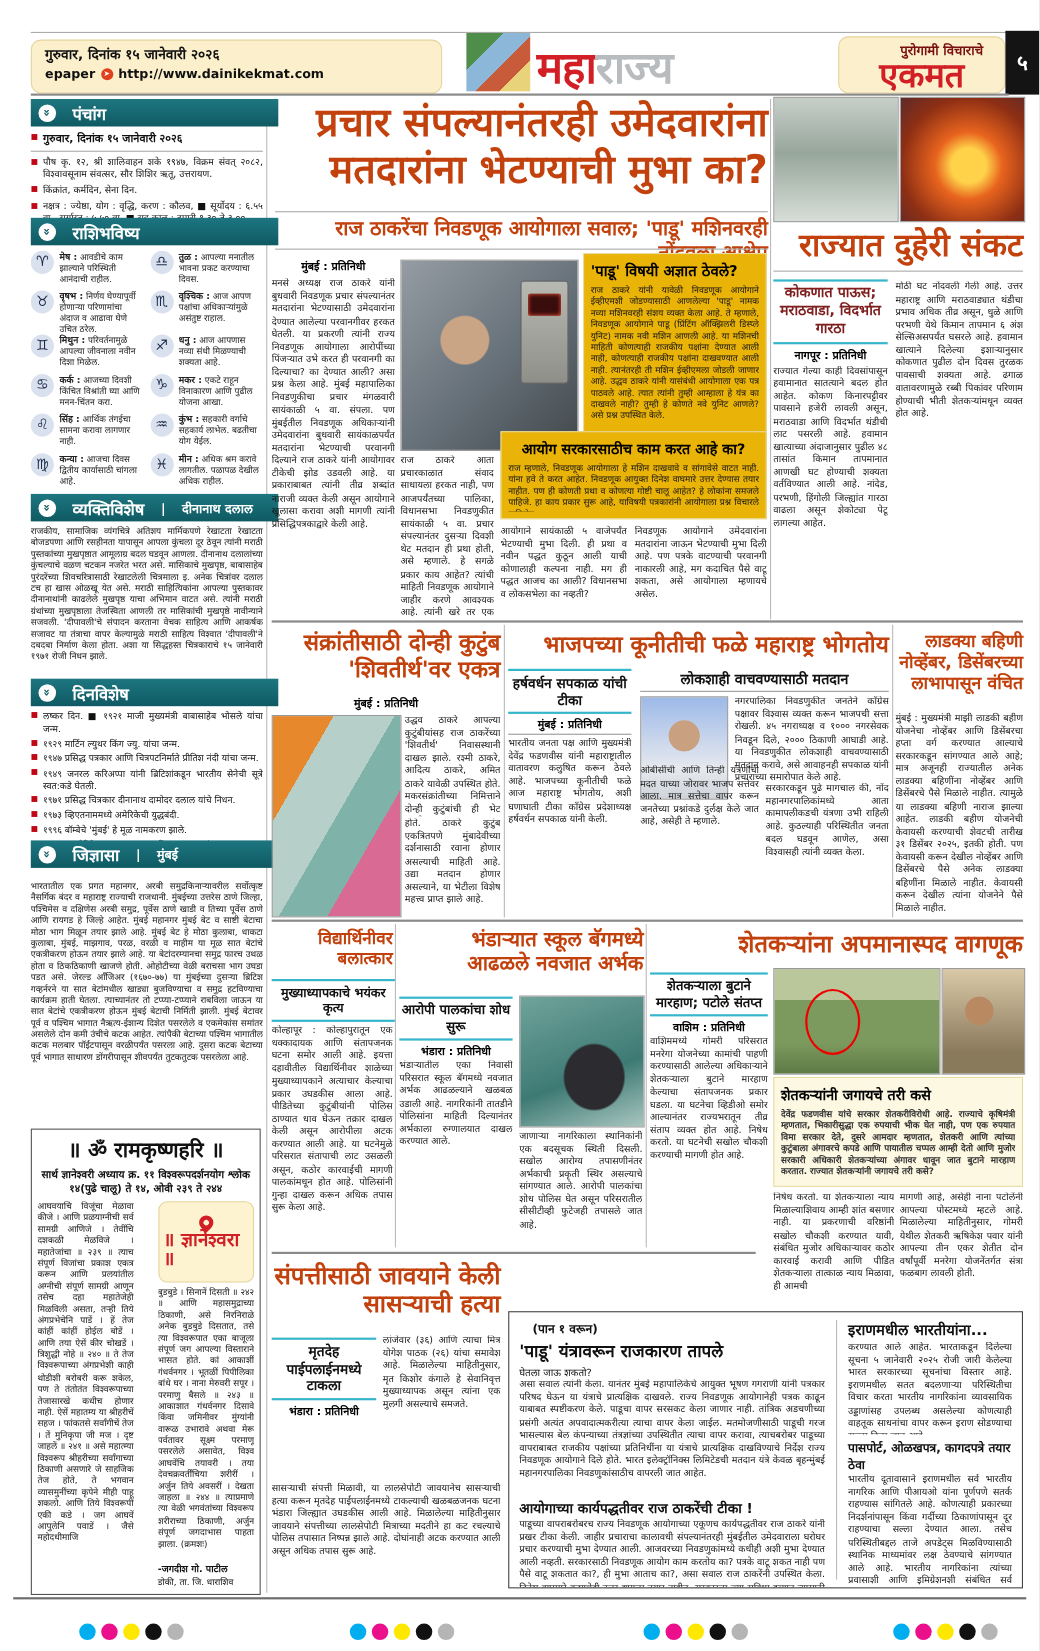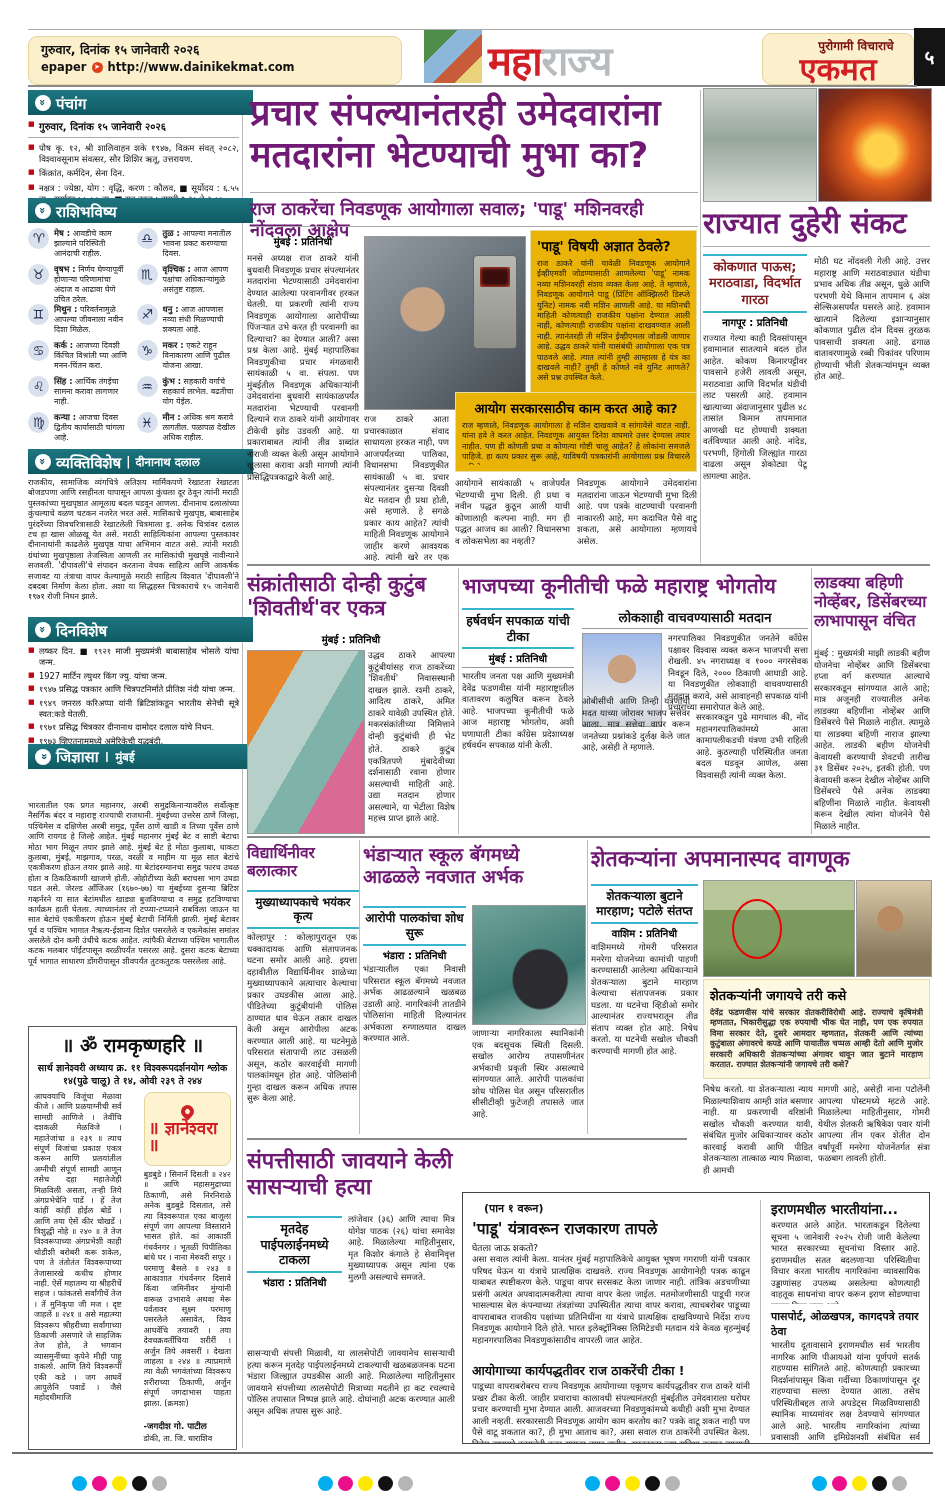--- a/index.html
+++ b/index.html
@@ -1,29 +1,29 @@
 <!DOCTYPE html>
 <html lang="mr"><head>
 <meta charset="utf-8">
 <style>
   html,body{margin:0;padding:0;background:#dcdcdc;}
   #page{position:relative;width:945px;height:1501px;background:#fff;
         font-family:"DejaVu Sans","Liberation Sans",sans-serif;color:#111;overflow:hidden;}
   .abs{position:absolute;}
   
   .sech{background:linear-gradient(180deg,#1d7680,#0f5a63);color:#fff;display:flex;align-items:center;
-        gap:5px;font-weight:bold;font-size:15px;padding:0 7px;height:25px;}
+        gap:15px;font-weight:bold;font-size:15px;padding:0 7px;height:25px;}
   .sech .circ{width:16px;height:16px;min-width:16px;background:#fff;border-radius:50%;color:#0f5a63;
         display:flex;align-items:center;justify-content:center;font-size:11px;font-weight:900;}
   .sech .circ span{display:inline-block;transform:rotate(90deg);line-height:1;}
   .sech .sub{font-size:11.5px;font-weight:bold;}
   
   .jtxt{font-size:8.6px;line-height:1.34;text-align:justify;color:#151515;overflow:hidden;}
   .small{font-size:8px;line-height:1.3;}
-  .hl{font-weight:800;color:#701a75;text-align:left;line-height:1.18;}
+  .hl{font-weight:800;color:#c2410c;text-align:right;line-height:1.18;}
   .kick{font-weight:bold;text-align:center;color:#101010;border-top:2px solid #35b6cc;
         border-bottom:2px solid #35b6cc;padding:3px 1px;font-size:12.5px;line-height:1.25;}
   .kick.maroon{color:#7f1d1d;border-color:#888;}
   .byl{font-weight:bold;text-align:center;font-size:10px;padding:2px 0;color:#000;}
   .ybox{background:#eab308;border:1px solid #e7dba4;padding:6px;overflow:hidden;}
   .ybox .bt{font-weight:800;font-size:13.5px;margin-bottom:4px;color:#000;}
   .photo{border:1px solid #999;overflow:hidden;}
   
   .ph-rain{background:linear-gradient(180deg,#c7cfc9 0%,#97a69b 45%,#d7ded8 100%);}
   .ph-fire{background:radial-gradient(circle at 55% 55%,#ffd24a 0 18%,#e8641e 35%,#8e2f14 70%,#5d2a2a 100%);}
@@ -184,30 +184,30 @@
   <div class="abs jtxt small" style="left:28px;top:478px;width:211px;height:135px;">राजकीय, सामाजिक व्यंगचित्रे अतिशय मार्मिकपणे रेखाटता रेखाटता बोजडपणा आणि रसहीनता यापासून आपला कुंचला दूर ठेवून त्यांनी मराठी पुस्तकांच्या मुखपृष्ठात आमूलाग्र बदल घडवून आणला. दीनानाथ दलालांच्या कुंचल्याचे वळण चटकन नजरेत भरत असे. मासिकाचे मुखपृष्ठ, बाबासाहेब पुरंदरेंच्या शिवचरित्रासाठी रेखाटलेली चित्रमाला इ. अनेक चित्रांवर दलाल टच हा खास ओळखू येत असे. मराठी साहित्यिकांना आपल्या पुस्तकावर दीनानाथांनी काढलेले मुखपृष्ठ याचा अभिमान वाटत असे. त्यांनी मराठी ग्रंथांच्या मुखपृष्ठाला तेजस्विता आणली तर मासिकांची मुखपृष्ठे नावीन्याने सजवली. 'दीपावली'चे संपादन करताना वेचक साहित्य आणि आकर्षक सजावट या तंत्राचा वापर केल्यामुळे मराठी साहित्य विश्वात 'दीपावली'ने दबदबा निर्माण केला होता. अशा या सिद्धहस्त चित्रकाराचे १५ जानेवारी १९७१ रोजी निधन झाले.</div>
 
   <div class="abs sech" style="left:28px;top:617px;width:211px;">
     <span class="circ">
         <span>»</span>
       </span>
     <span>दिनविशेष</span>
   </div>
   <ul class="abs dlist" style="left:28px;top:646px;width:211px;height:122px;overflow:hidden;">
     <li>लष्कर दिन. ■ १९२१  माजी मुख्यमंत्री बाबासाहेब भोसले यांचा जन्म.</li>
-    <li>1927  मार्टिन ल्युथर किंग ज्यु. यांचा जन्म.</li>
+    <li>१९२९  मार्टिन ल्युथर किंग ज्यु. यांचा जन्म.</li>
     <li>१९४७  प्रसिद्ध पत्रकार आणि चित्रपटनिर्माते प्रीतिश नंदी यांचा जन्म.</li>
     <li>१९४९  जनरल करिअप्पा यांनी ब्रिटिशांकडून भारतीय सेनेची सूत्रे स्वत:कडे घेतली.</li>
     <li>१९७१  प्रसिद्ध चित्रकार दीनानाथ दामोदर दलाल यांचे निधन.</li>
     <li>१९७३  व्हिएतनाममध्ये अमेरिकेची युद्धबंदी.</li>
     <li>१९९६  बॉम्बेचे 'मुंबई' हे मूळ नामकरण झाले.</li>
     <li>२००९  अमेरिकेत अपघातग्रस्त विमानाला प्रसंगावधान राखून वैमानिकाने हडसन नदीत उतरवले, त्यामुळे दीडशे प्रवाशांचे प्राण वाचले.</li>
   </ul>
 
-  <div class="abs sech" style="left:28px;top:744px;width:211px;font-family:Liberation Mono, monospace;">
+  <div class="abs sech" style="left:28px;top:764px;width:211px;">
     <span class="circ">
         <span>»</span>
       </span>
     <span>जिज्ञासा</span>
     <span class="sub">|</span>
     <span class="sub">मुंबई</span>
   </div>
   <div class="abs jtxt small" style="left:28px;top:801px;width:211px;height:220px;">भारतातील एक प्रगत महानगर, अरबी समुद्रकिनाऱ्यावरील सर्वोत्कृष्ट नैसर्गिक बंदर व महाराष्ट्र राज्याची राजधानी. मुंबईच्या उत्तरेस ठाणे जिल्हा, पश्चिमेस व दक्षिणेस अरबी समुद्र, पूर्वेस ठाणे खाडी व तिच्या पूर्वेस ठाणे आणि रायगड हे जिल्हे आहेत. मुंबई महानगर मुंबई बेट व साष्टी बेटाचा मोठा भाग मिळून तयार झाले आहे. मुंबई बेट हे मोठा कुलाबा, धाकटा कुलाबा, मुंबई, माझगाव, परळ, वरळी व माहीम या मूळ सात बेटांचे एकत्रीकरण होऊन तयार झाले आहे. या बेटांदरम्यानचा समुद्र फारच उथळ होता व ठिकठिकाणी खाजणे होती. ओहोटीच्या वेळी बराचसा भाग उघडा पडत असे. जेरल्ड आँजिअर (१६७०-७७) या मुंबईच्या दुसऱ्या ब्रिटिश गव्हर्नरने या सात बेटांमधील खाड्या बुजविण्याचा व समुद्र हटविण्याचा कार्यक्रम हाती घेतला. त्याच्यानंतर तो टप्प्या-टप्प्याने राबविला जाऊन या सात बेटांचे एकत्रीकरण होऊन मुंबई बेटाची निर्मिती झाली. मुंबई बेटावर पूर्व व पश्चिम भागात नैऋत्य-ईशान्य दिशेत पसरलेले व एकमेकांस समांतर असलेले दोन कमी उंचीचे कटक आहेत. त्यांपैकी बेटाच्या पश्चिम भागातील कटक मलबार पॉईंटपासून वरळीपर्यंत पसरला आहे. दुसरा कटक बेटाच्या पूर्व भागात साधारण डोंगरीपासून शीवपर्यंत तुटकतुटक पसरलेला आहे.</div>
 
   <div class="abs" style="left:28px;top:1026px;width:209px;height:424px;border:1px solid #555;padding:5px;box-sizing:border-box;overflow:hidden;">

